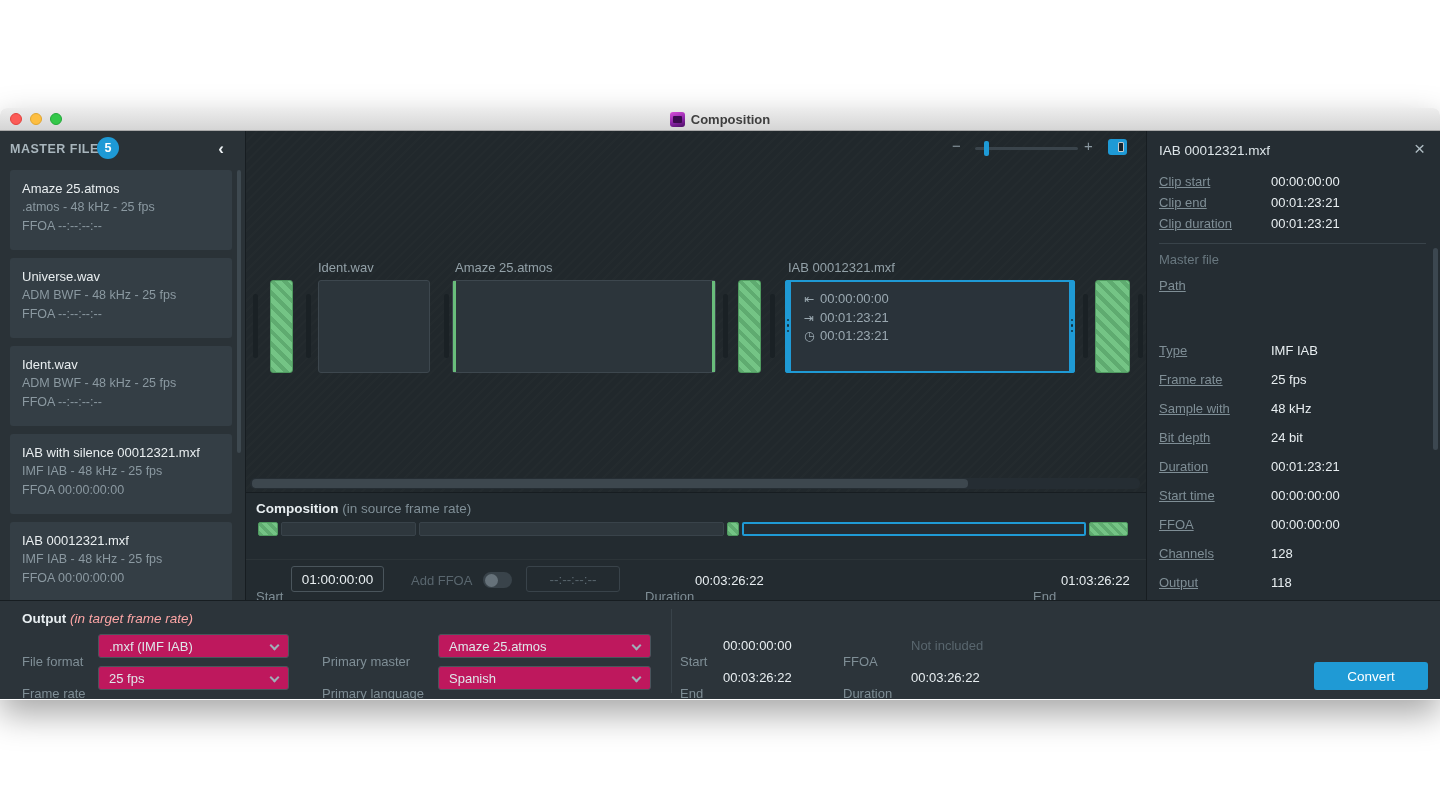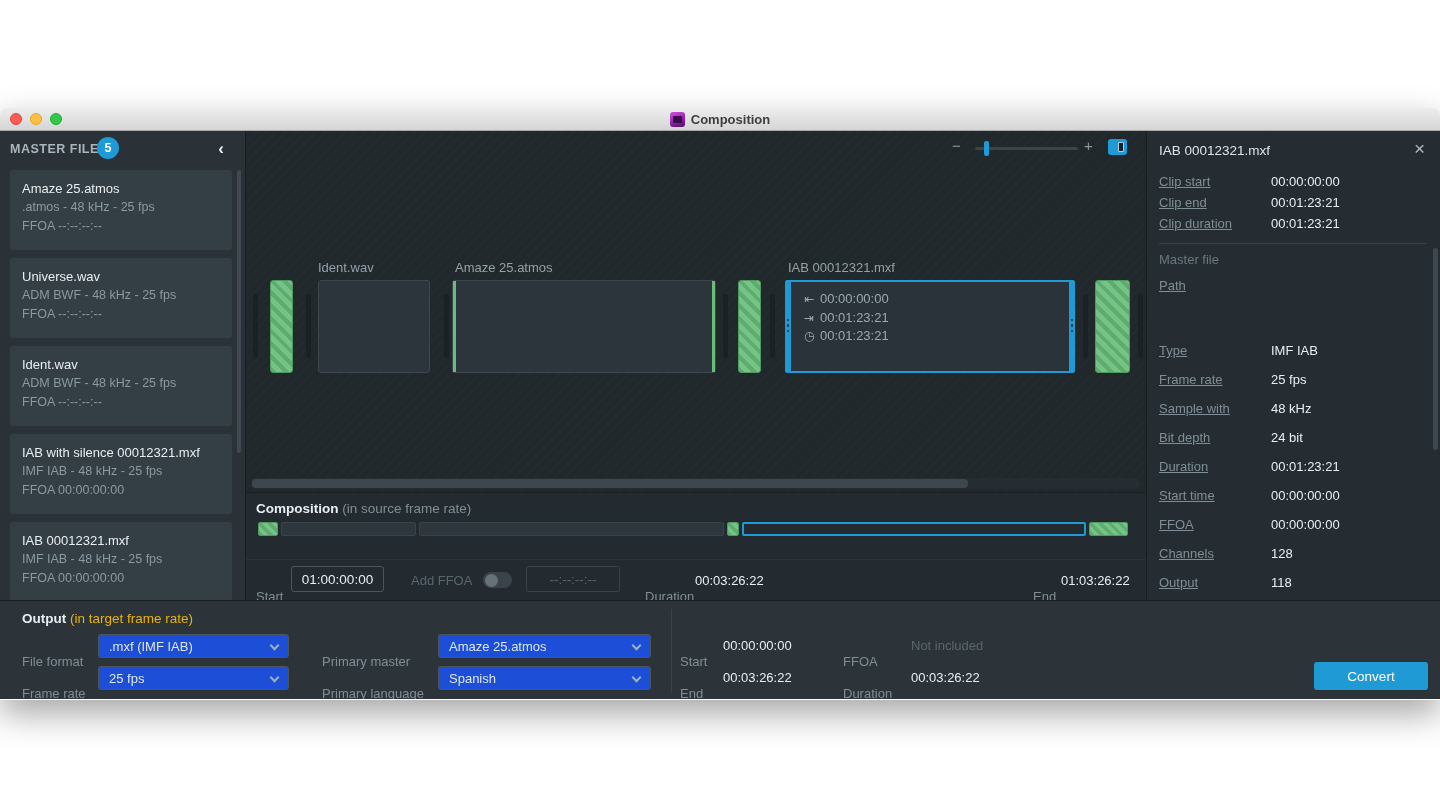--- a/index.html
+++ b/index.html
@@ -113,23 +113,23 @@
   .insp-div { position:absolute; left:12px; right:14px; top:112px; height:1px; background:#39434a; }
   .insp-sec { position:absolute; left:12px; top:121px; color:#68777f; }
   .path-v { width:160px; line-height:19px; overflow-wrap:break-word; word-break:break-word; }
   .insp-scroll { position:absolute; left:286px; top:117px; width:5px; height:202px;
     background:#3c4750; border-radius:2.5px; }
   
   .output { position:absolute; left:0; top:469px; width:1440px; height:99px;
     background:#2c343a; border-top:1px solid #171d21; font-size:13px; }
   .out-head { position:absolute; left:22px; top:10px; font-size:13.5px; }
   .out-head .t1 { color:#e8eef1; font-weight:700; }
-  .out-head .t2 { color:#eab308; }
+  .out-head .t2 { color:#fca5a5;font-style:italic; }
   .orow-item { position:absolute; }
-  .dd { position:absolute; height:24px; background:#1d4ed8; border:1px solid #4a555c;
+  .dd { position:absolute; height:24px; background:#be185d; border:1px solid #4a555c;
     border-radius:3px; color:#dfe7ea; display:flex; align-items:center; padding:0 10px;
     cursor:pointer; }
   .dd .chev { position:absolute; right:10px; top:7px; width:7px; height:7px;
     border-left:2px solid #9fb0b8; border-bottom:2px solid #9fb0b8; transform:rotate(-45deg); }
   .out-div { position:absolute; left:671px; top:8px; height:84px; width:1px; background:#39434a; }
   .convert { position:absolute; left:1314px; top:61px; width:114px; height:28px;
     background:#1f9ad5; border:none; border-radius:3px; color:#ffffff; font-size:13.5px;
     font-family:"Liberation Sans", sans-serif; cursor:pointer; }
 </style>
 </head>

